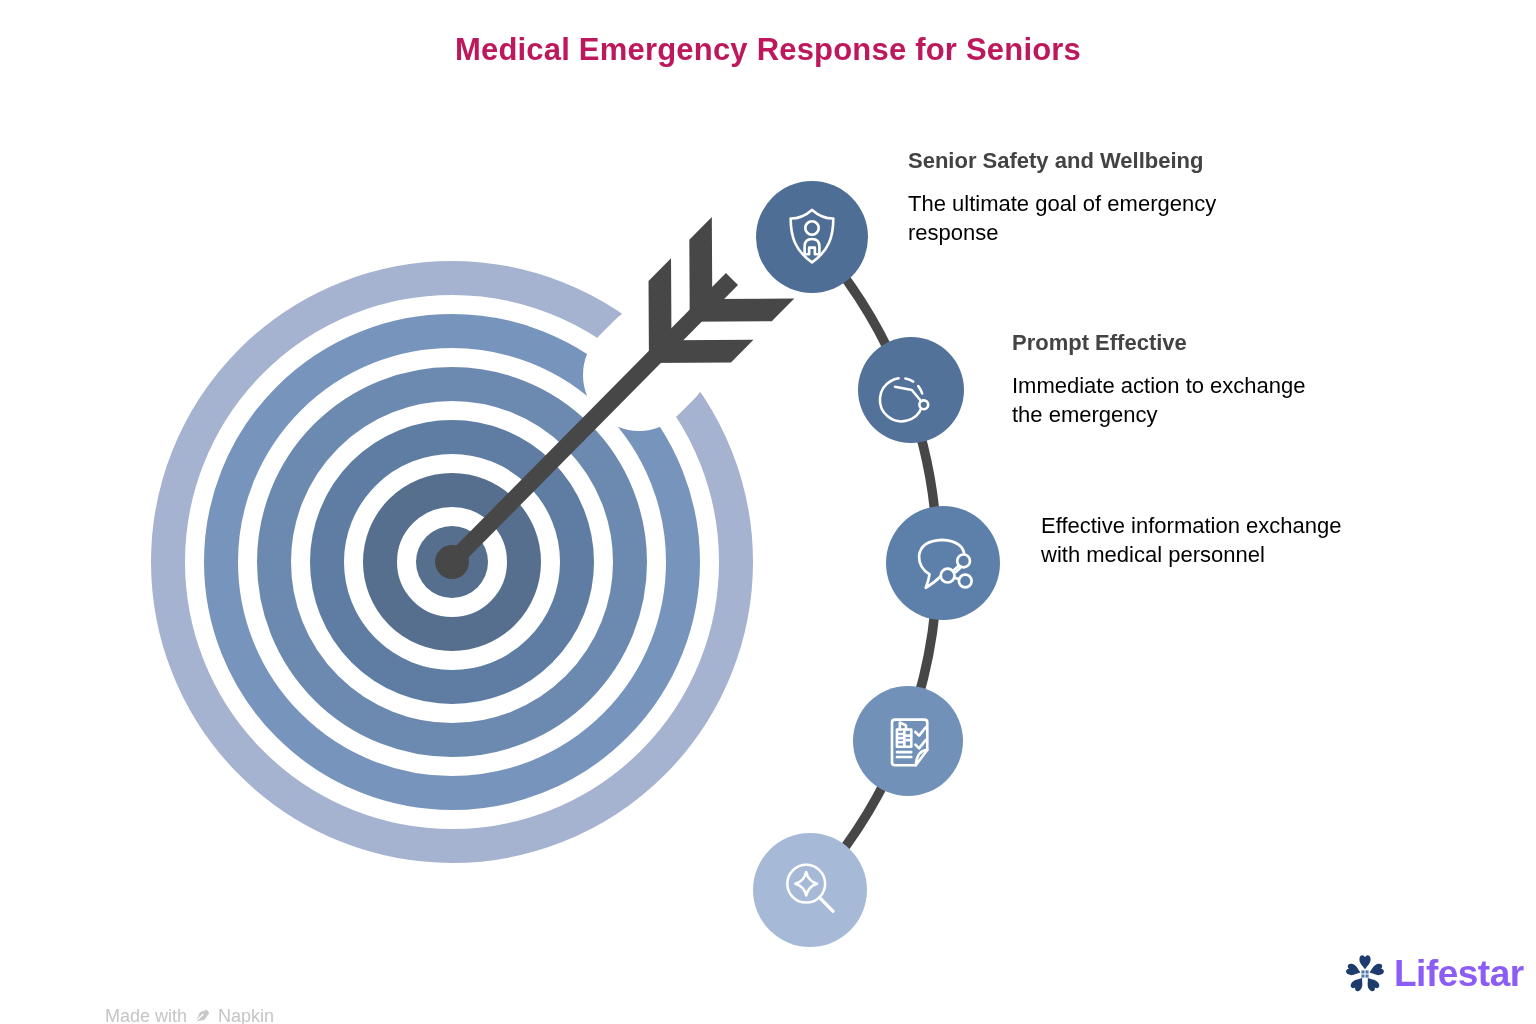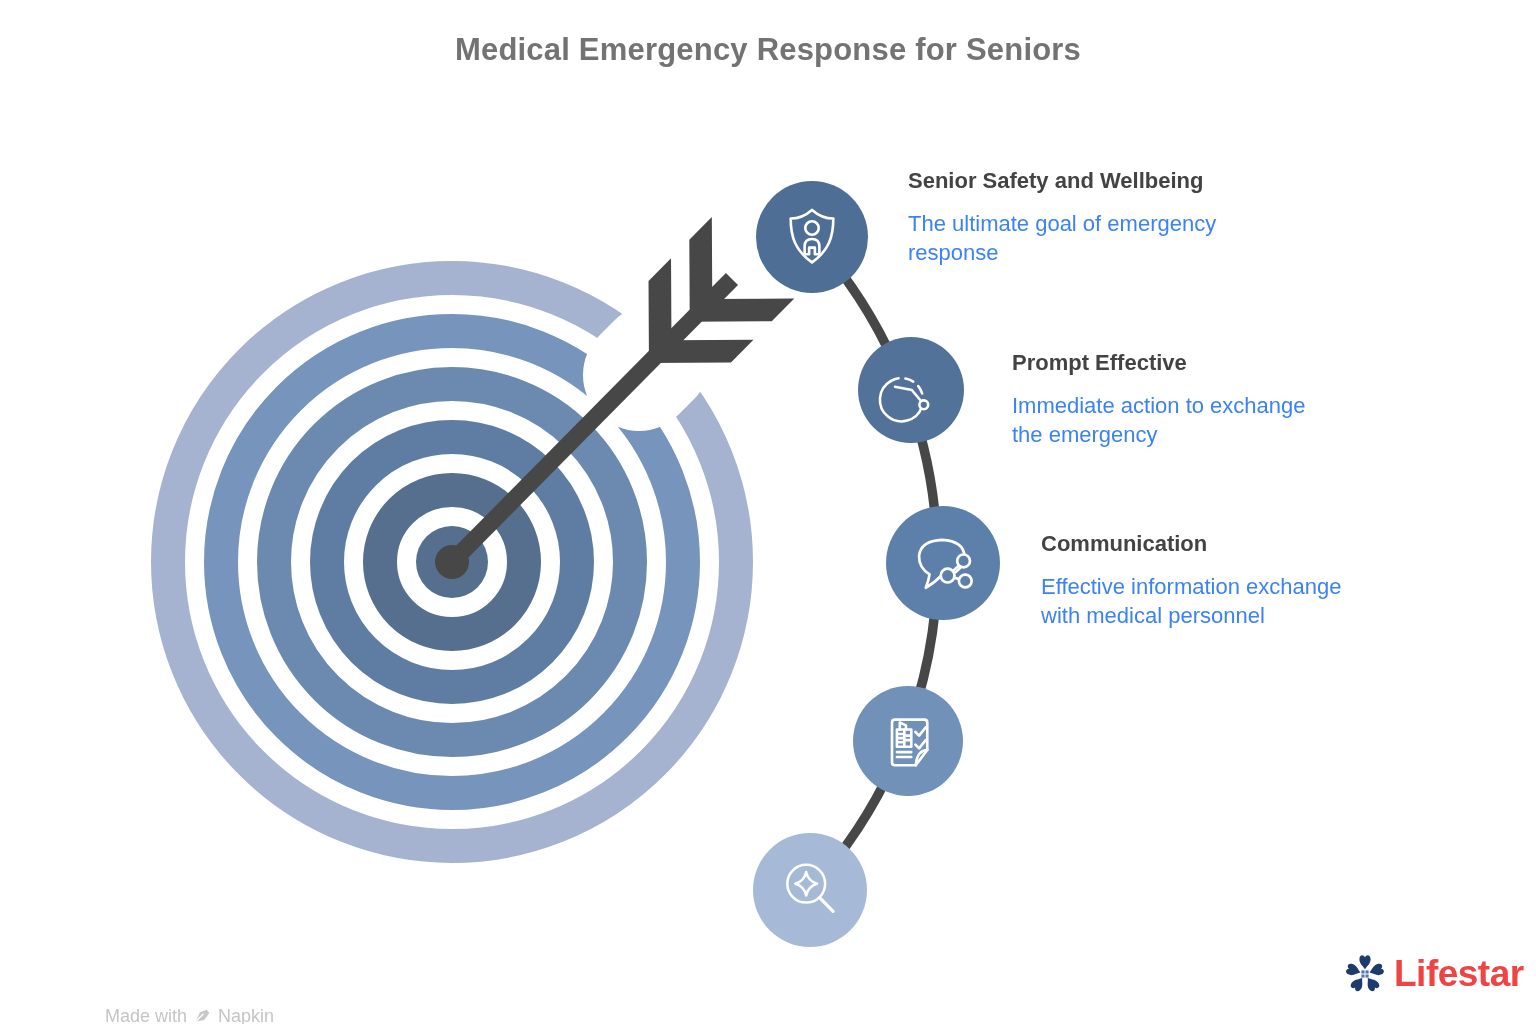--- a/index.html
+++ b/index.html
@@ -2,44 +2,44 @@
 <html><head>
 <meta charset="utf-8">
 <style>
   html,body{margin:0;padding:0;background:#ffffff;}
   .canvas{
     position:relative;width:1536px;height:1024px;overflow:hidden;
     background:#ffffff;font-family:"Liberation Sans",sans-serif;
   }
   .main-title{
     position:absolute;left:0;top:32px;width:100%;text-align:center;
-    font-size:31px;font-weight:bold;color:#737373;letter-spacing:.2px;
+    font-size:31px;font-weight:bold;color:#be185d;letter-spacing:.2px;
   }
   .graphics{position:absolute;left:0;top:0;}
-  .step-text{position:absolute;margin-top:20px;}
+  .step-text{position:absolute;}
   .step-text h3{
     margin:0 0 15px 0;font-size:22px;font-weight:bold;color:#434343;white-space:nowrap;
   }
   .step-text p{
-    margin:0;font-size:22px;color:#3b82f6;line-height:1.33;
+    margin:0;font-size:22px;color:#000000;line-height:1.33;
   }
   .st-1{left:908px;top:148px;width:345px;}
   .st-2{left:1012px;top:330px;width:300px;}
   .st-3{left:1041px;top:511px;width:332px;}
   .st-4{left:1010px;top:691px;width:322px;}
   .st-5{left:908px;top:874px;width:300px;}
   .watermark{
     position:absolute;left:105px;top:1006px;display:flex;align-items:center;gap:7px;
     font-size:18px;color:#c5c5c5;white-space:nowrap;
   }
   .logo{
     position:absolute;left:1341px;top:950px;display:flex;align-items:center;gap:5px;
   }
   .logo .logo-text{
-    font-size:37px;font-weight:bold;color:#ef4444;letter-spacing:-0.5px;
+    font-size:37px;font-weight:bold;color:#8b5cf6;letter-spacing:-0.5px;
   }
 </style>
 </head>
 <body>
 
 <div class="canvas">
 
   <div class="main-title">Medical Emergency Response for Seniors</div>
 
   <svg class="graphics" width="1536" height="1024" viewBox="0 0 1536 1024">
@@ -124,21 +124,20 @@
     <h3>Senior Safety and Wellbeing</h3>
     <p>The ultimate goal of emergency response</p>
   </div>
 
   <div class="step-text st-2">
     <h3>Prompt Effective</h3>
     <p>Immediate action to exchange the emergency</p>
   </div>
 
   <div class="step-text st-3">
-    <h3>Communication</h3>
     <p>Effective information exchange with medical personnel</p>
   </div>
 
 
 
   <div class="watermark">
     <span>Made with</span>
     <svg width="17" height="17" viewBox="0 0 20 20">
       <polygon points="2,16 7,5 15,2 18,6 12,14" fill="#c8c8c8"></polygon>
       <line x1="2" y1="16" x2="11" y2="7" stroke="#ffffff" stroke-width="1.6"></line>

